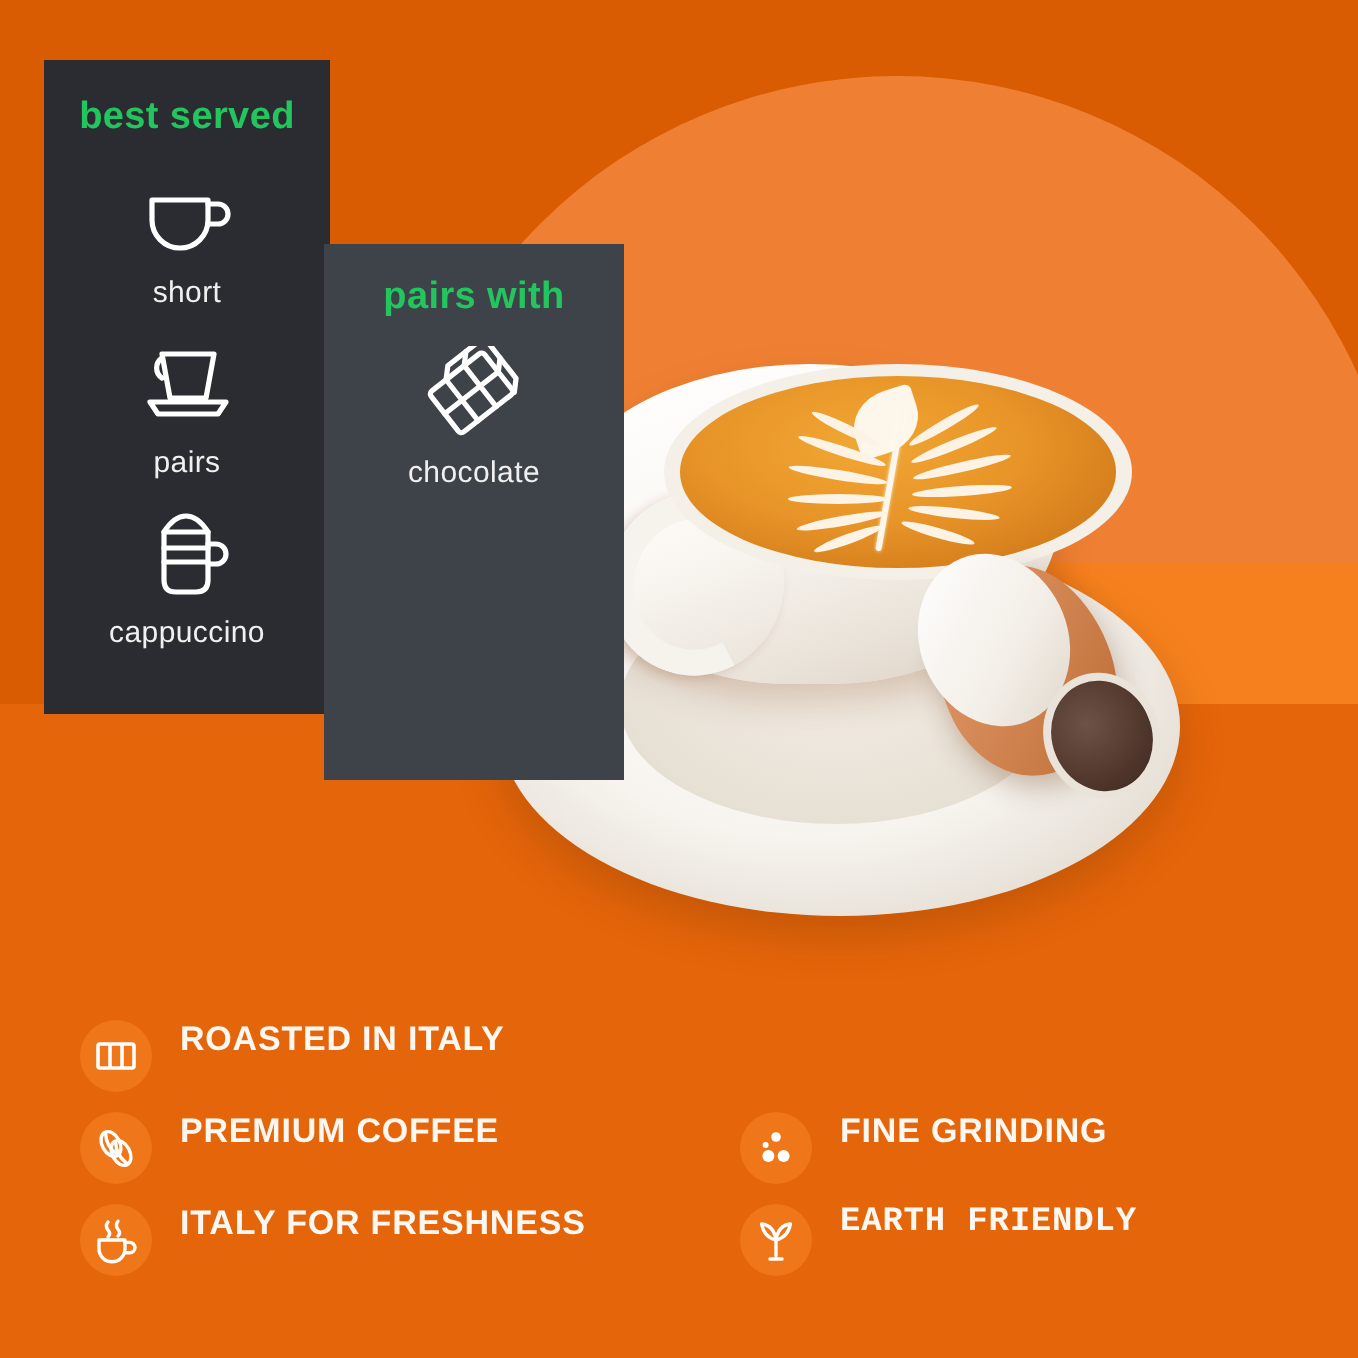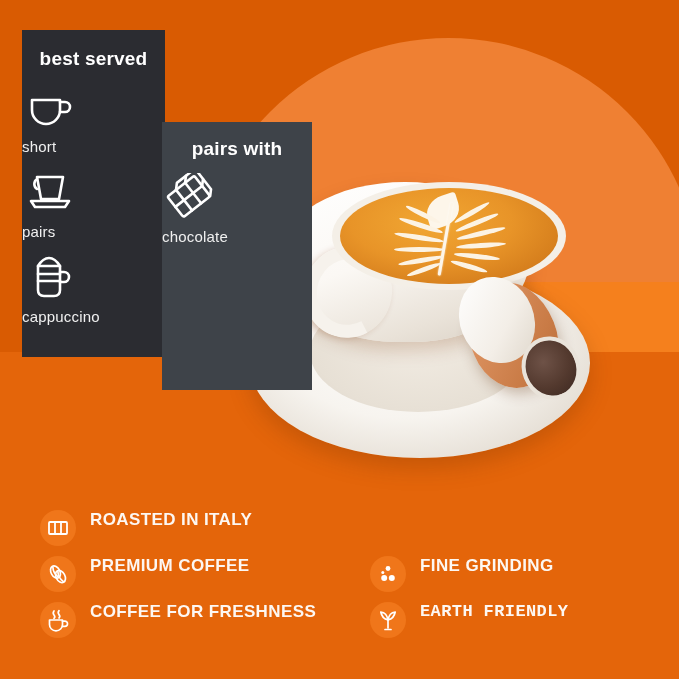--- a/index.html
+++ b/index.html
@@ -121,25 +121,25 @@
     left:22px;top:30px;width:143px;height:327px;
     background:#2b2c31;
   }
   .panel-pairs{
     left:150px;top:122px;width:150px;height:268px;
     background:#3e4349;
     margin-left:12px;
   }
   .panel-title{
     font-weight:bold;font-size:19px;letter-spacing:.2px;
-    text-align:center;color:#ffffff;margin-top:18px;
+    text-align:center;color:#22c55e;margin-top:18px;
   }
   .panel-pairs .panel-title{margin-top:16px;}
   .panel-item{
-    display:flex;flex-direction:column;align-items:flex-start;
+    display:flex;flex-direction:column;align-items:center;
     margin-top:14px;
   }
   .panel-item .glyph{
     width:56px;height:48px;display:flex;align-items:center;justify-content:center;
   }
   .panel-item .caption{
     margin-top:6px;font-size:15px;color:#f0f0f0;letter-spacing:.2px;
   }
 
   
@@ -297,21 +297,21 @@
 
     <div class="feature f-seal">
       <div class="badge">
         <svg width="24" height="24" viewBox="0 0 24 24" fill="none" stroke="#ffffff" stroke-width="1.7" stroke-linecap="round" stroke-linejoin="round">
           <path d="M8 3 q-1.6 2 0 4 q1.6 2 0 3.4"></path>
           <path d="M13 2.6 q-1.6 2 0 4 q1.6 2 0 3.4"></path>
           <path d="M3.5 12 h13 v4.4 a6.5 6.5 0 0 1 -13 0 z"></path>
           <path d="M16.5 13.2 h2.4 a2.6 2.6 0 0 1 0 5.2 h-2.4"></path>
         </svg>
       </div>
-      <div class="flabel">COFFEE FOR FRESHNESS</div>
+      <div class="flabel">ITALY FOR FRESHNESS</div>
     </div>
 
     <div class="feature f-grind">
       <div class="badge">
         <svg width="22" height="22" viewBox="0 0 22 22" fill="#ffffff">
           <circle cx="11" cy="5.5" r="2.4"></circle>
           <circle cx="5.8" cy="9.5" r="1.5"></circle>
           <circle cx="7.2" cy="15" r="3"></circle>
           <circle cx="14.8" cy="15" r="3"></circle>
         </svg>

